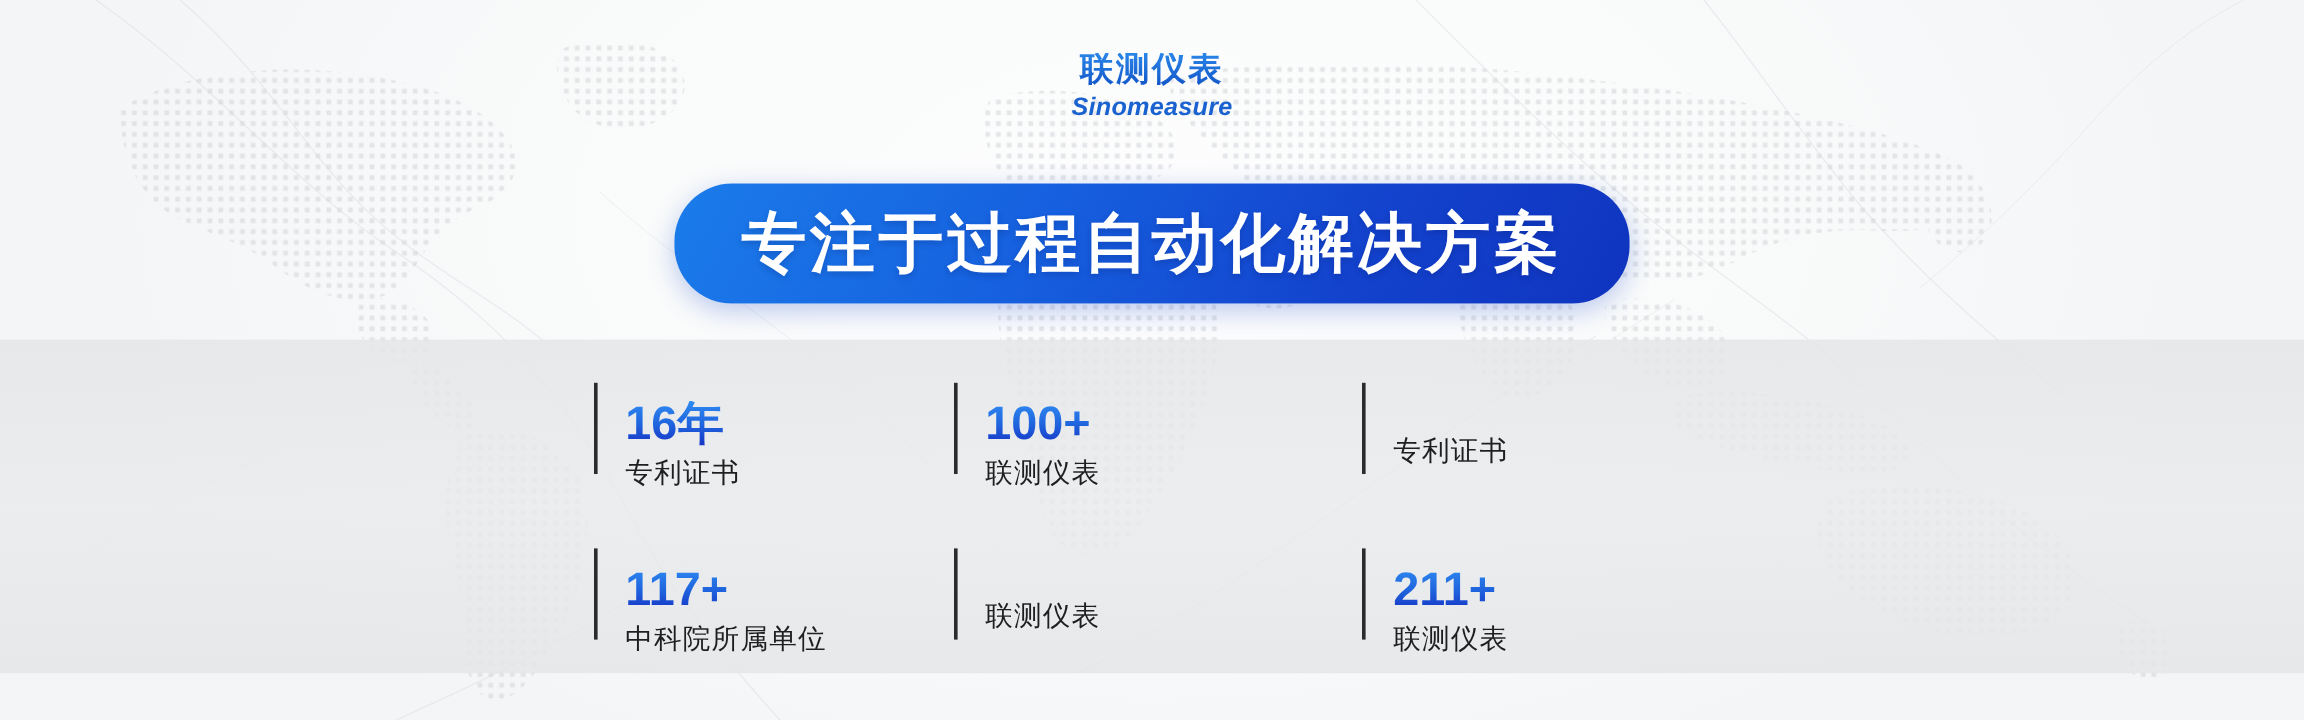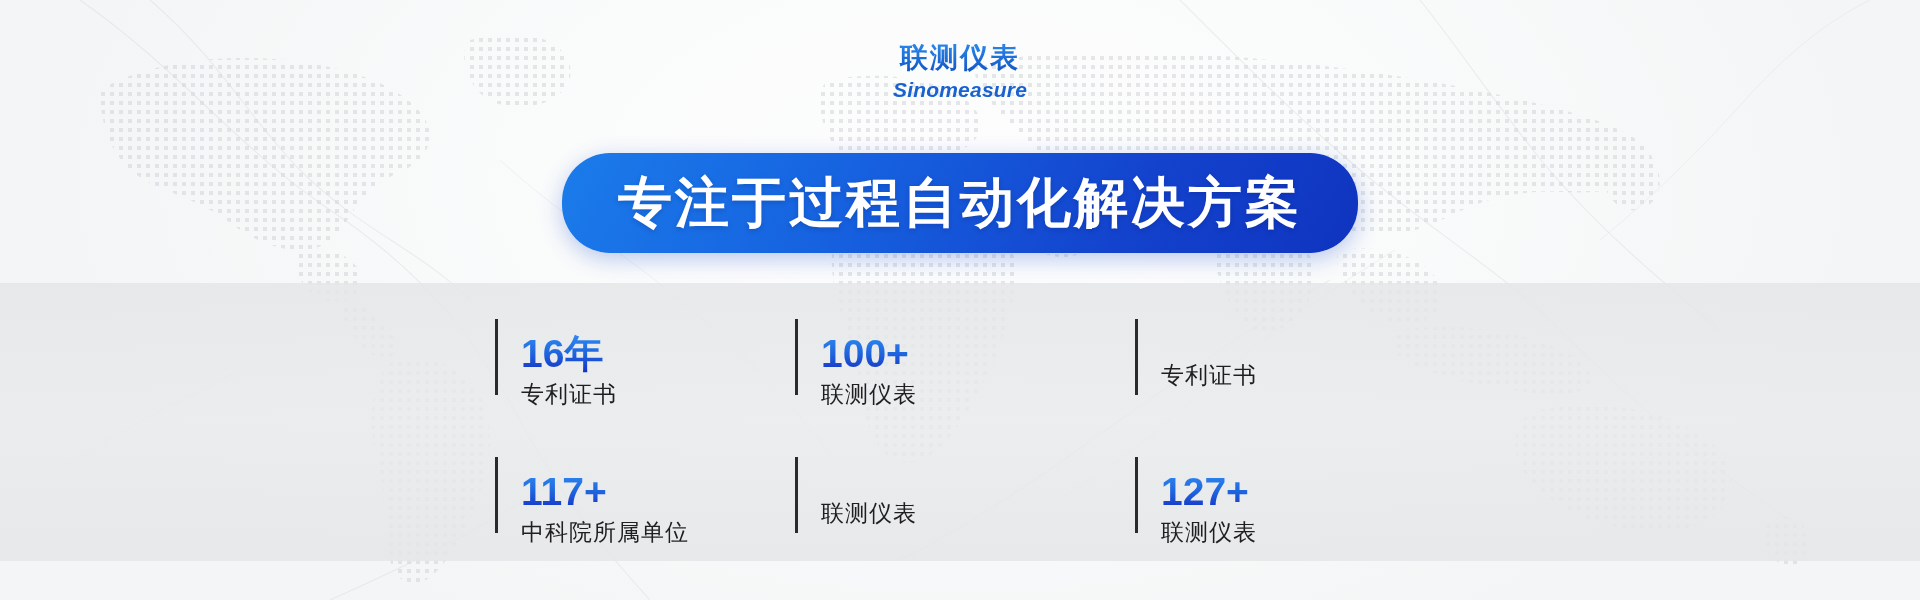--- a/index.html
+++ b/index.html
@@ -311,19 +311,19 @@
         <span class="stat-label">中科院所属单位</span>
       </div>
 
       <div class="stat">
         <span class="stat-rule"></span>
         <span class="stat-label">联测仪表</span>
       </div>
 
       <div class="stat">
         <span class="stat-rule"></span>
-        <span class="stat-value">127+</span>
+        <span class="stat-value">211+</span>
         <span class="stat-label">联测仪表</span>
       </div>
 
     </div>
   </div>
 </div>
 
 </body></html>

